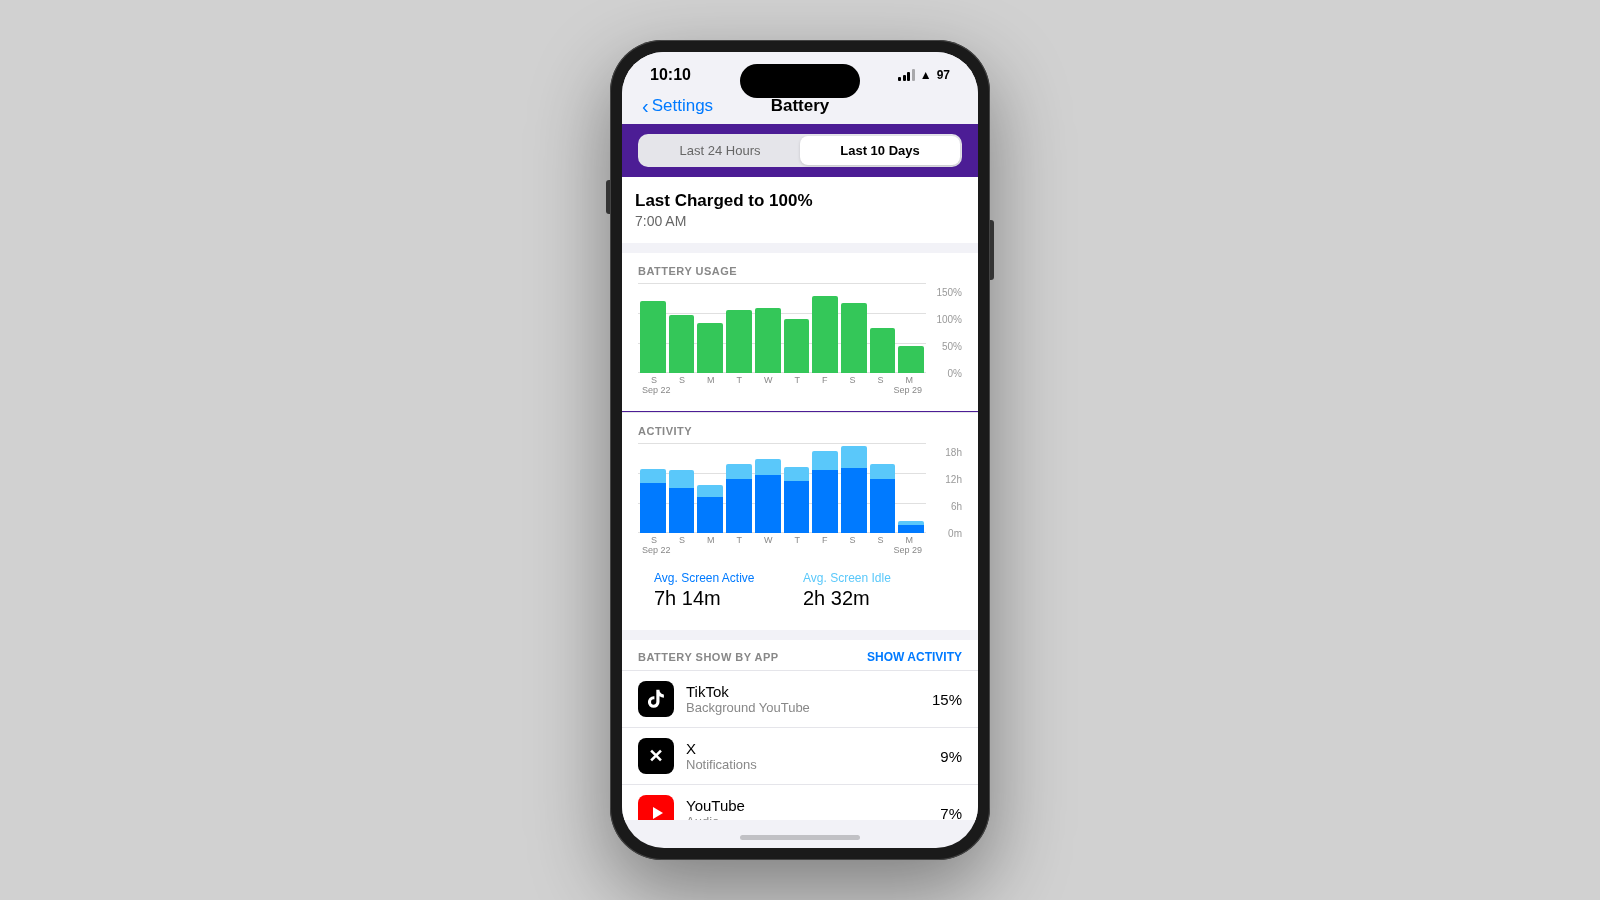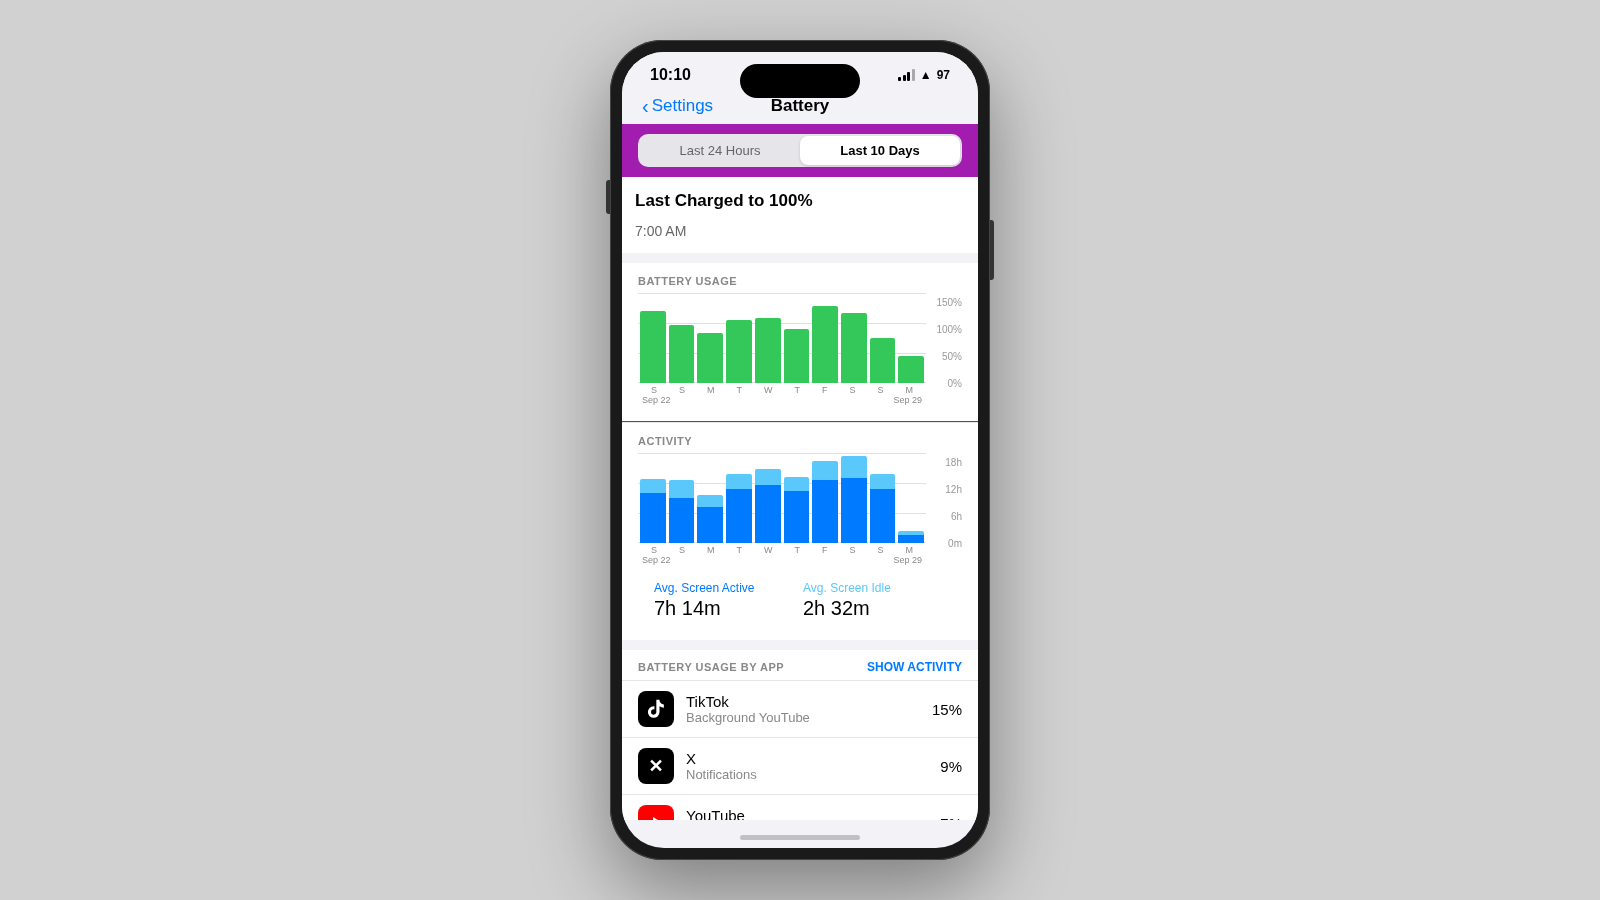--- a/index.html
+++ b/index.html
@@ -103,21 +103,21 @@
       gap: 3px;
     }
     .nav-title {
       font-size: 17px;
       font-weight: 600;
       color: #000;
     }
 
     
     .content {
-      background: #a21caf;
+      background: #4c1d95;
       overflow-y: auto;
       height: calc(100% - 100px);
     }
 
     
     .segment-control {
       display: flex;
       margin: 10px 16px;
       background: #e5e5ea;
       border-radius: 10px;
@@ -152,21 +152,21 @@
     }
 
     .charged-title {
       font-size: 17px;
       font-weight: 600;
       color: #000;
     }
     .charged-time {
       font-size: 14px;
       color: #666;
-      margin-top: 12px;
+      margin-top: 2px;
     }
 
     
     .chart-section {
       background: #fff;
       padding: 12px 16px 8px;
     }
     .chart-label {
       font-size: 11px;
       font-weight: 600;
@@ -543,21 +543,21 @@
           <div class="avg-stat">
             <div class="avg-stat-label idle">Avg. Screen Idle</div>
             <div class="avg-stat-value">2h 32m</div>
           </div>
         </div>
       </div>
 
       <div class="card-divider"></div>
 
       <div class="section-header">
-        <span class="section-header-label">BATTERY USAGE BY APP</span>
+        <span class="section-header-label">BATTERY SHOW BY APP</span>
         <span class="show-activity-btn">SHOW ACTIVITY</span>
       </div>
 
       <div class="app-row">
         <div class="app-icon tiktok-icon">
           <svg width="22" height="22" viewBox="0 0 24 24" fill="white">
             <path d="M19.59 6.69a4.83 4.83 0 01-3.77-4.25V2h-3.45v13.67a2.89 2.89 0 01-2.88 2.5 2.89 2.89 0 01-2.89-2.89 2.89 2.89 0 012.89-2.89c.28 0 .54.04.79.1V9.01a6.33 6.33 0 00-.79-.05 6.34 6.34 0 00-6.34 6.34 6.34 6.34 0 006.34 6.34 6.34 6.34 0 006.34-6.34V9.05a8.16 8.16 0 004.77 1.52V7.12a4.85 4.85 0 01-1.01-.43z"></path>
           </svg>
         </div>
         <div class="app-info">

